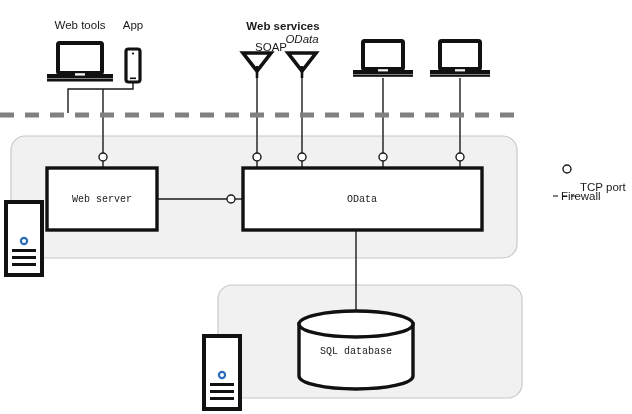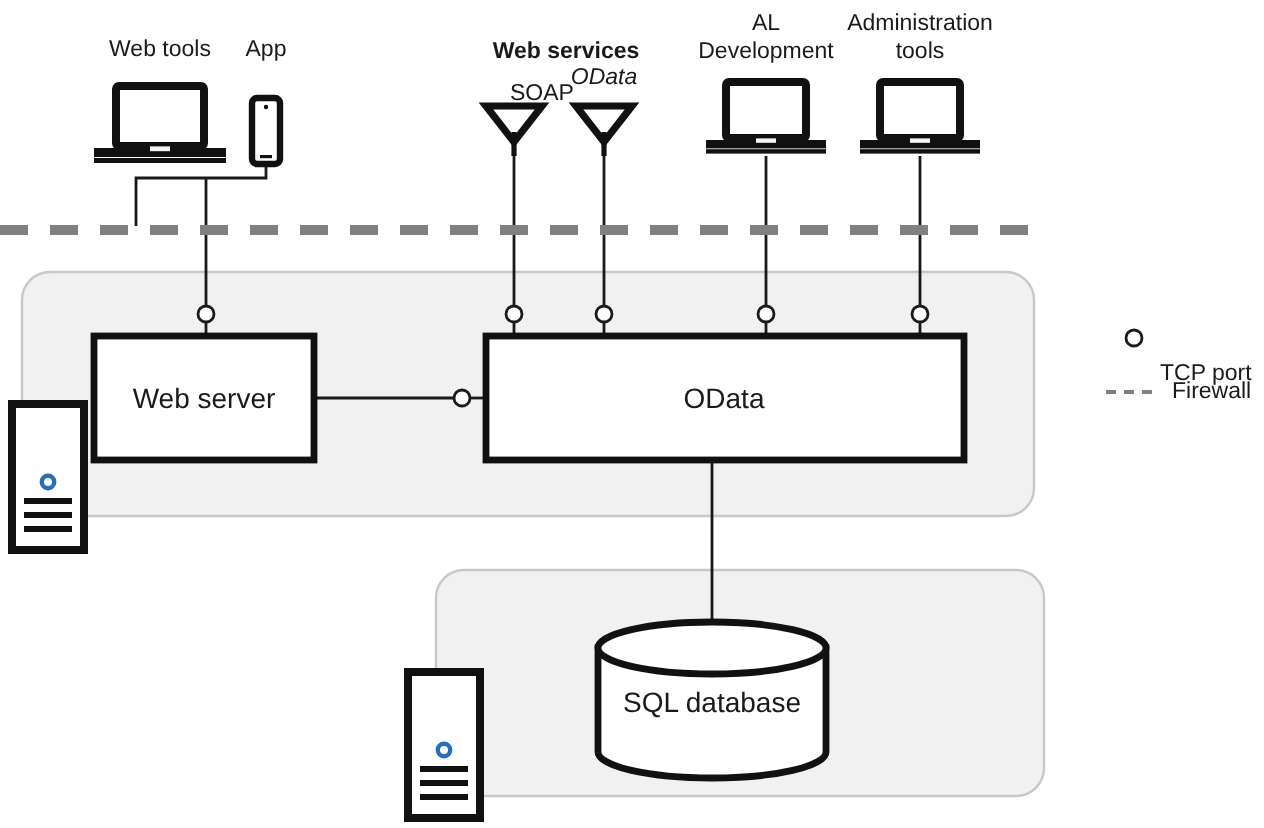--- a/index.html
+++ b/index.html
@@ -32,22 +32,22 @@
     text-align: center;
     line-height: 14px;
     white-space: pre;
     letter-spacing: 0px;
   }
   .lbl-center {
     transform: translateX(-50%);
   }
   .box-label {
     position: absolute;
-    font-family: Liberation Sans, sans-serif;
-    font-size: 14px;
+    font-family: Liberation Mono, monospace;
+    font-size: 10px;
     color: #1a1a1a;
     text-align: center;
     transform: translate(-50%, -50%);
     white-space: pre;
   }
   .legend-text {
     position: absolute;
     font-family: "Liberation Sans", sans-serif;
     font-size: 11.5px;
     color: #1a1a1a;
@@ -172,29 +172,25 @@
   <div class="lbl lbl-center" style="left:80px; top:18px;">Web tools</div>
 
   <div class="lbl lbl-center" style="left:133px; top:18px;">App</div>
 
   <div class="lbl lbl-center" style="left:283px; top:19px;font-weight:bold;">Web services</div>
 
   <div class="lbl lbl-center" style="left:271px; top:40px;">SOAP</div>
 
   <div class="lbl lbl-center" style="left:302px; top:32px;font-style:italic;">OData</div>
 
-  <div class="lbl lbl-center" style="left:383px; top:5px;">AL
-Development</div>
 
-  <div class="lbl lbl-center" style="left:460px; top:5px;">Administration
-tools</div>
 
   <div class="box-label" style="left:102px; top:199px;">Web server</div>
 
   <div class="box-label" style="left:362px; top:199px;">OData</div>
 
   <div class="box-label" style="left:356px; top:351px;text-align:right;">SQL database</div>
 
   <div class="legend-text" style="left:580px; top:181px;">TCP port</div>
 
-  <div class="legend-text" style="left:586px; top:190px;">Firewall</div>
+  <div class="legend-text" style="left:561px; top:190px;">Firewall</div>
 
 </div>
 
 </body></html>

